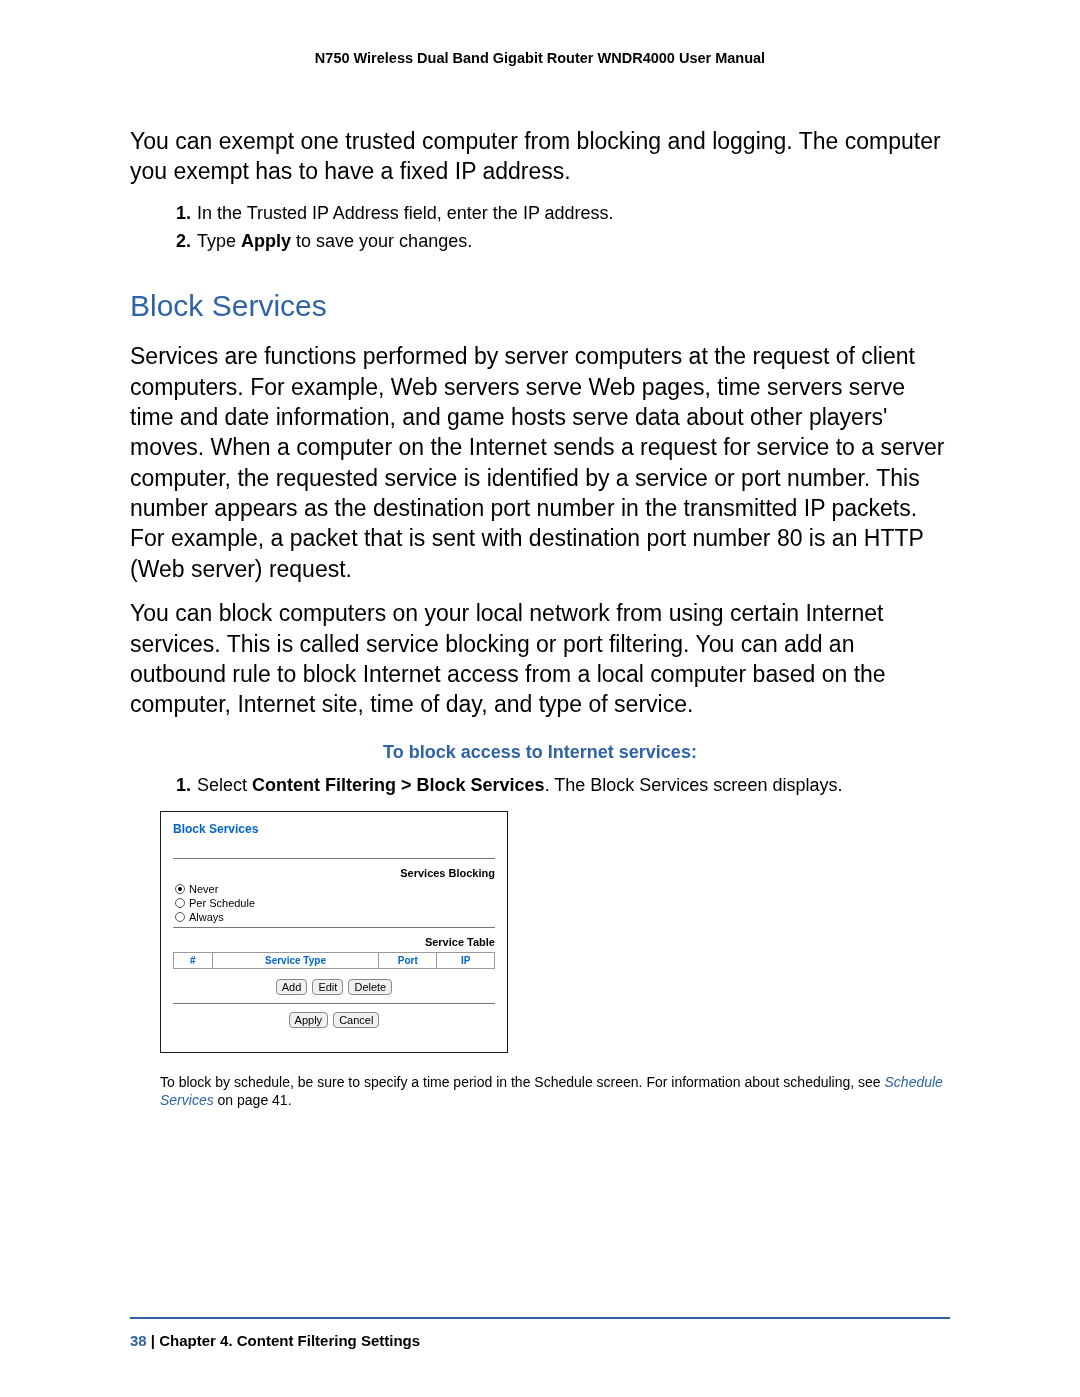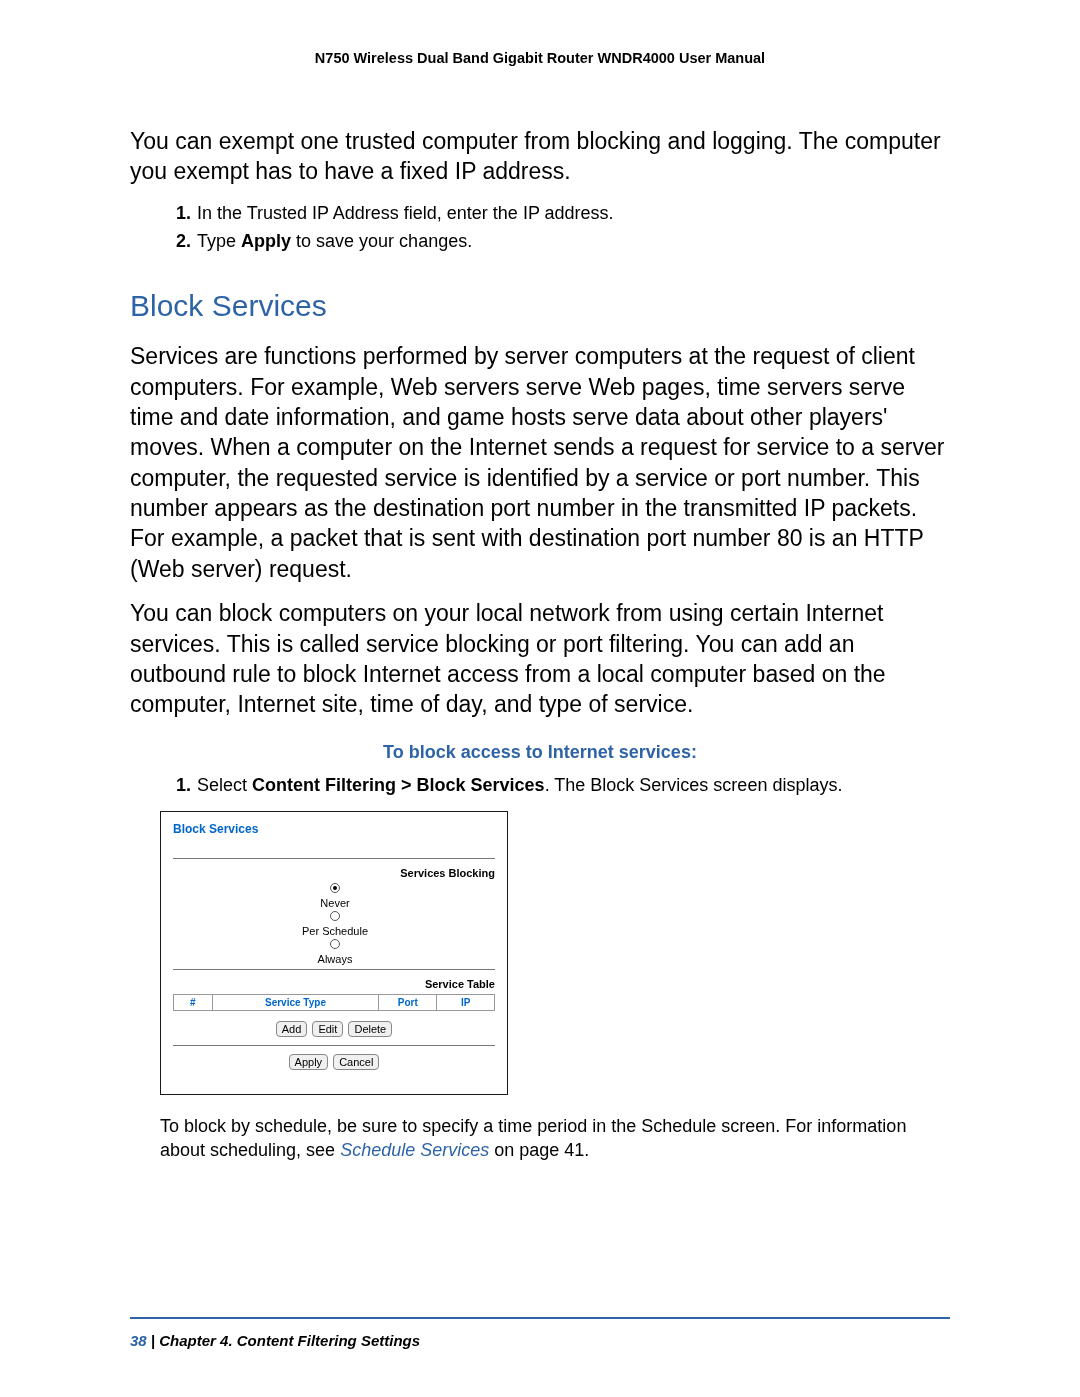--- a/index.html
+++ b/index.html
@@ -61,41 +61,40 @@
     font-weight: bold;
     font-size: 18px;
     margin: 22px 0 10px 0;
     text-align: center;
   }
   .link-italic {
     color: #2e64a6;
     font-style: italic;
   }
   .step-para {
-    font-size: 18px;
+    font-size: 14px;
     line-height: 1.32;
     margin: 10px 0 22px 30px;
   }
   
   .footer-rule {
     border: 0;
     border-top: 2px solid #2e64a6;
     margin: 0;
     position: absolute;
     left: 130px;
     right: 130px;
     bottom: 78px;
   }
   .footer {
     position: absolute;
     left: 130px;
     bottom: 48px;
     font-size: 15px;
     font-weight: bold;
-    font-style: italic;
   }
   .footer .pagenum {
     color: #2e64a6;
   }
 
   
   .shot {
     border: 1px solid #1a1a1a;
     width: 322px;
     margin: 14px 0 20px 30px;
@@ -119,21 +118,20 @@
     font-size: 11px;
     margin-bottom: 4px;
     text-align: right;
   }
   .radio-row {
     display: flex;
     align-items: center;
     gap: 4px;
     margin: 1px 0 2px 2px;
     font-size: 11px;
-    flex-direction: column;
   }
   .radio {
     width: 10px;
     height: 10px;
     border: 1px solid #555;
     border-radius: 50%;
     display: inline-flex;
     align-items: center;
     justify-content: center;
     box-sizing: border-box;

